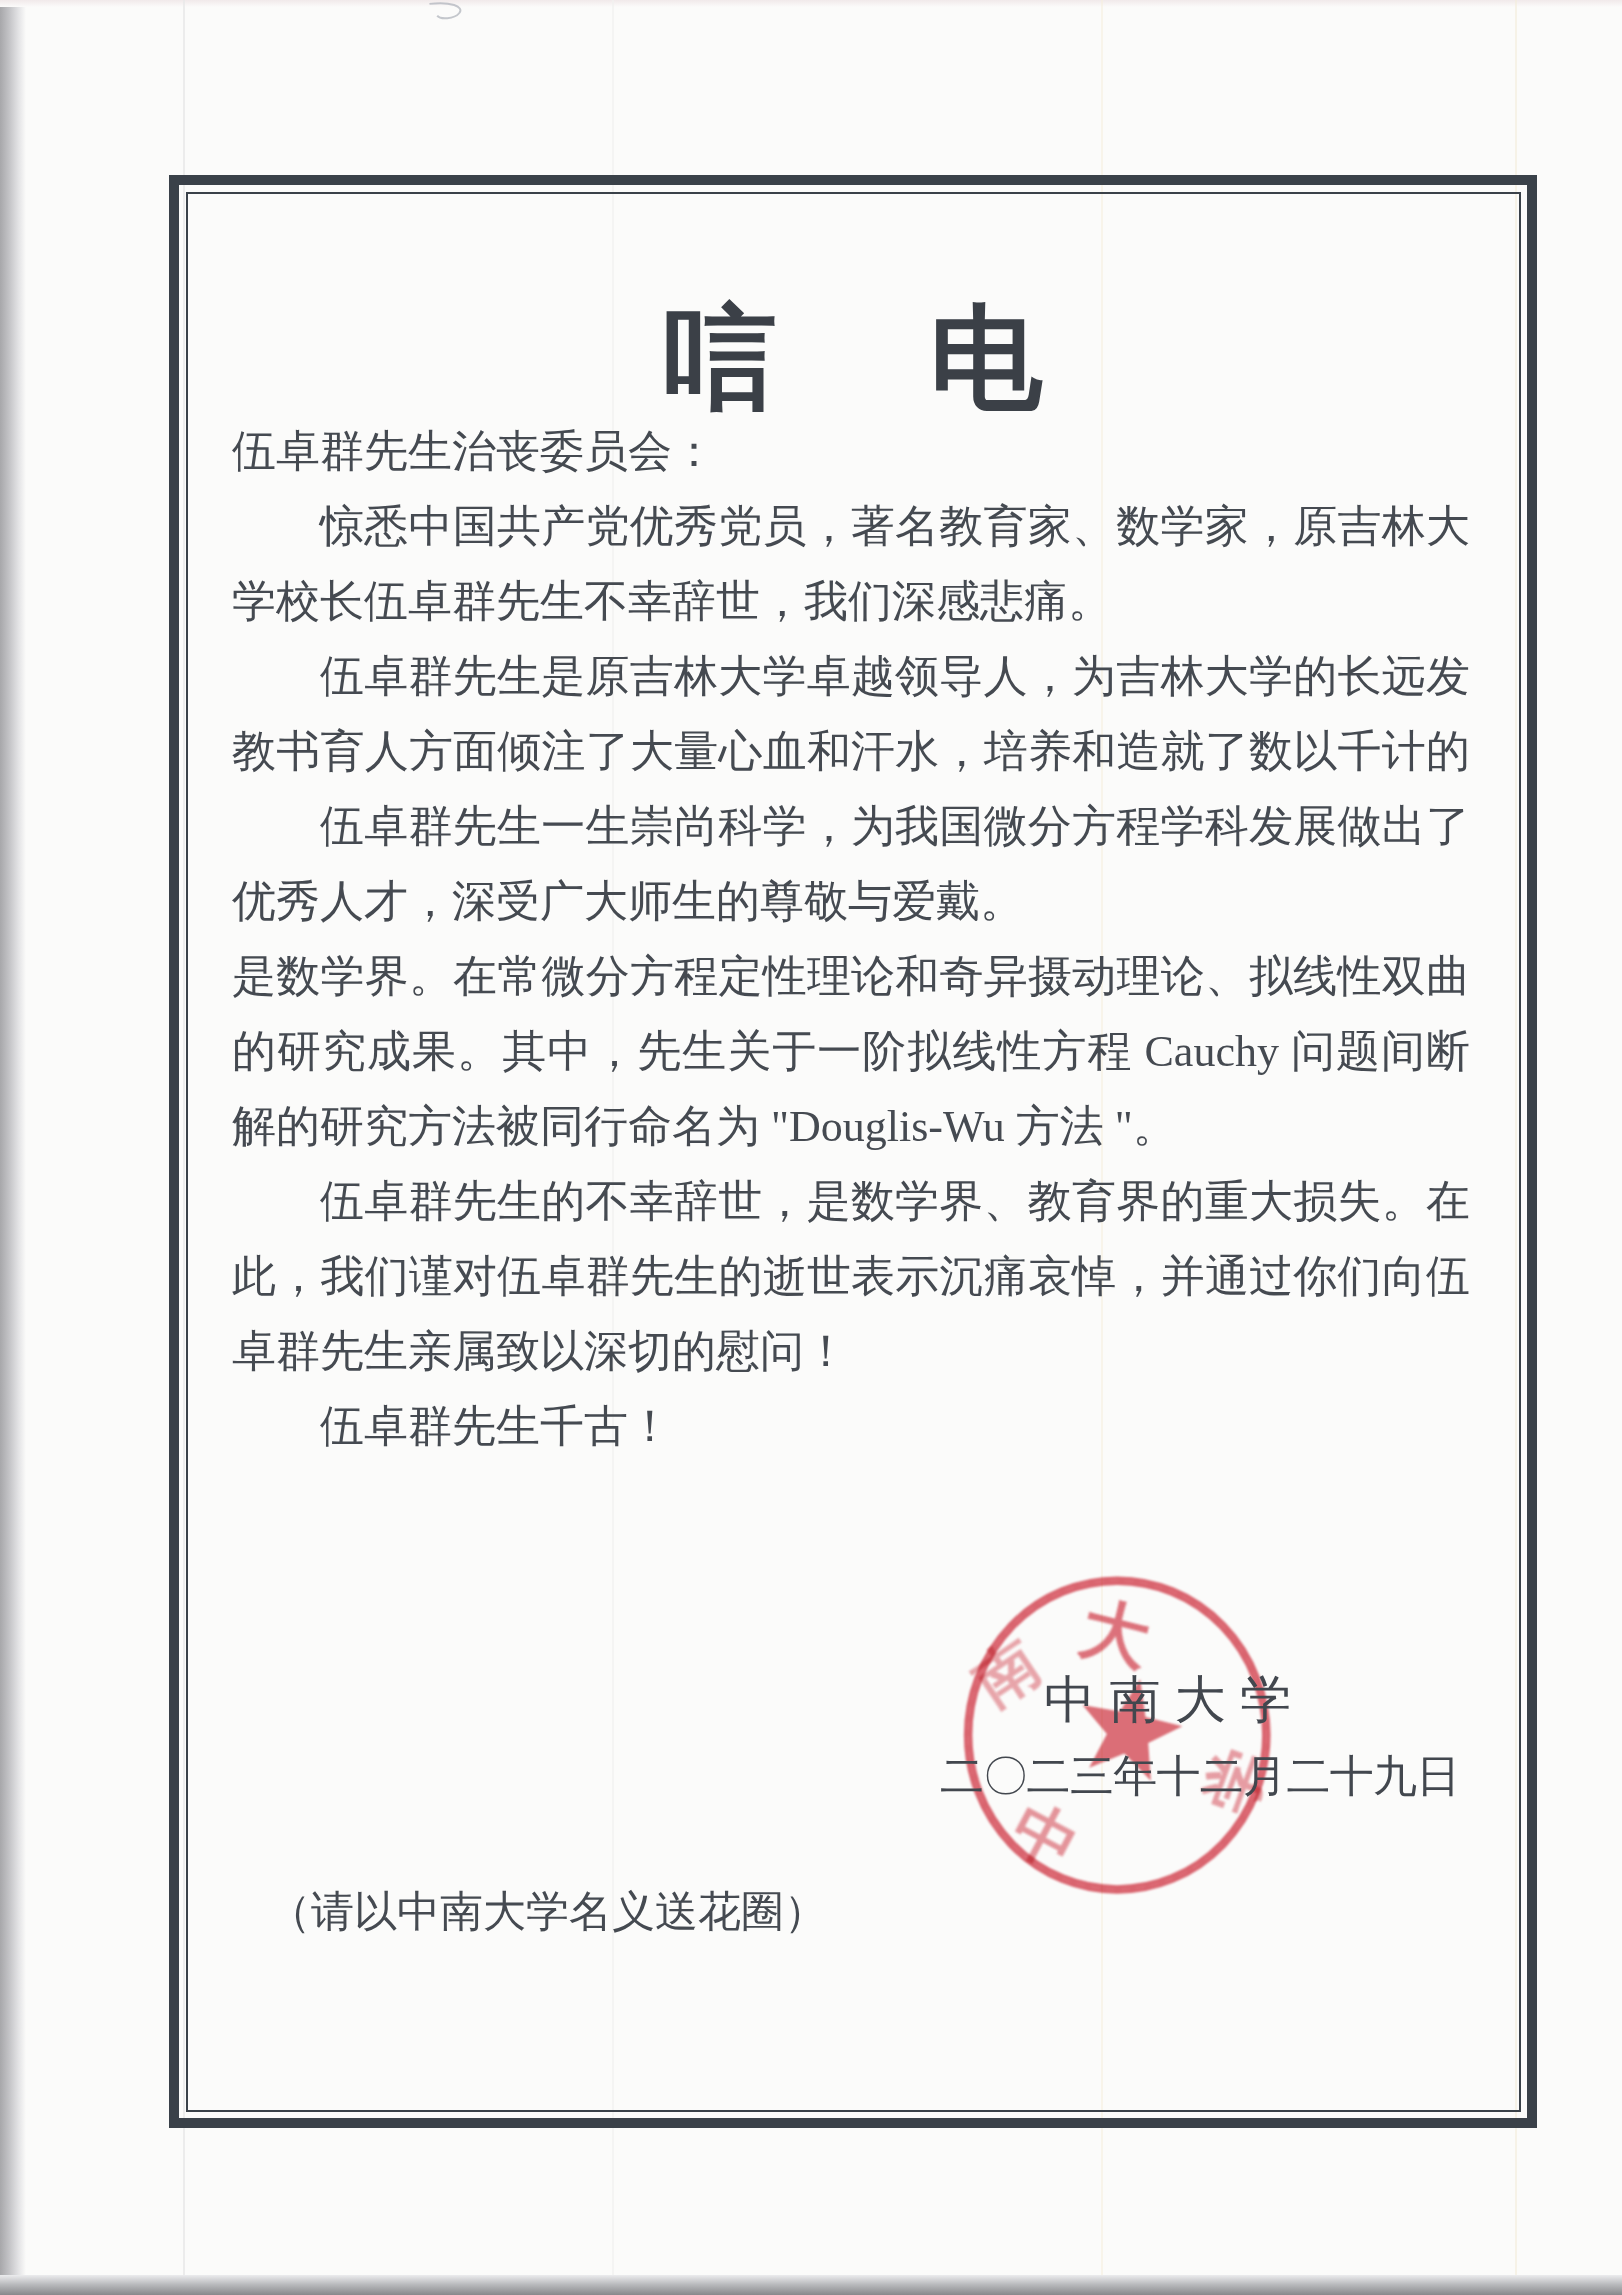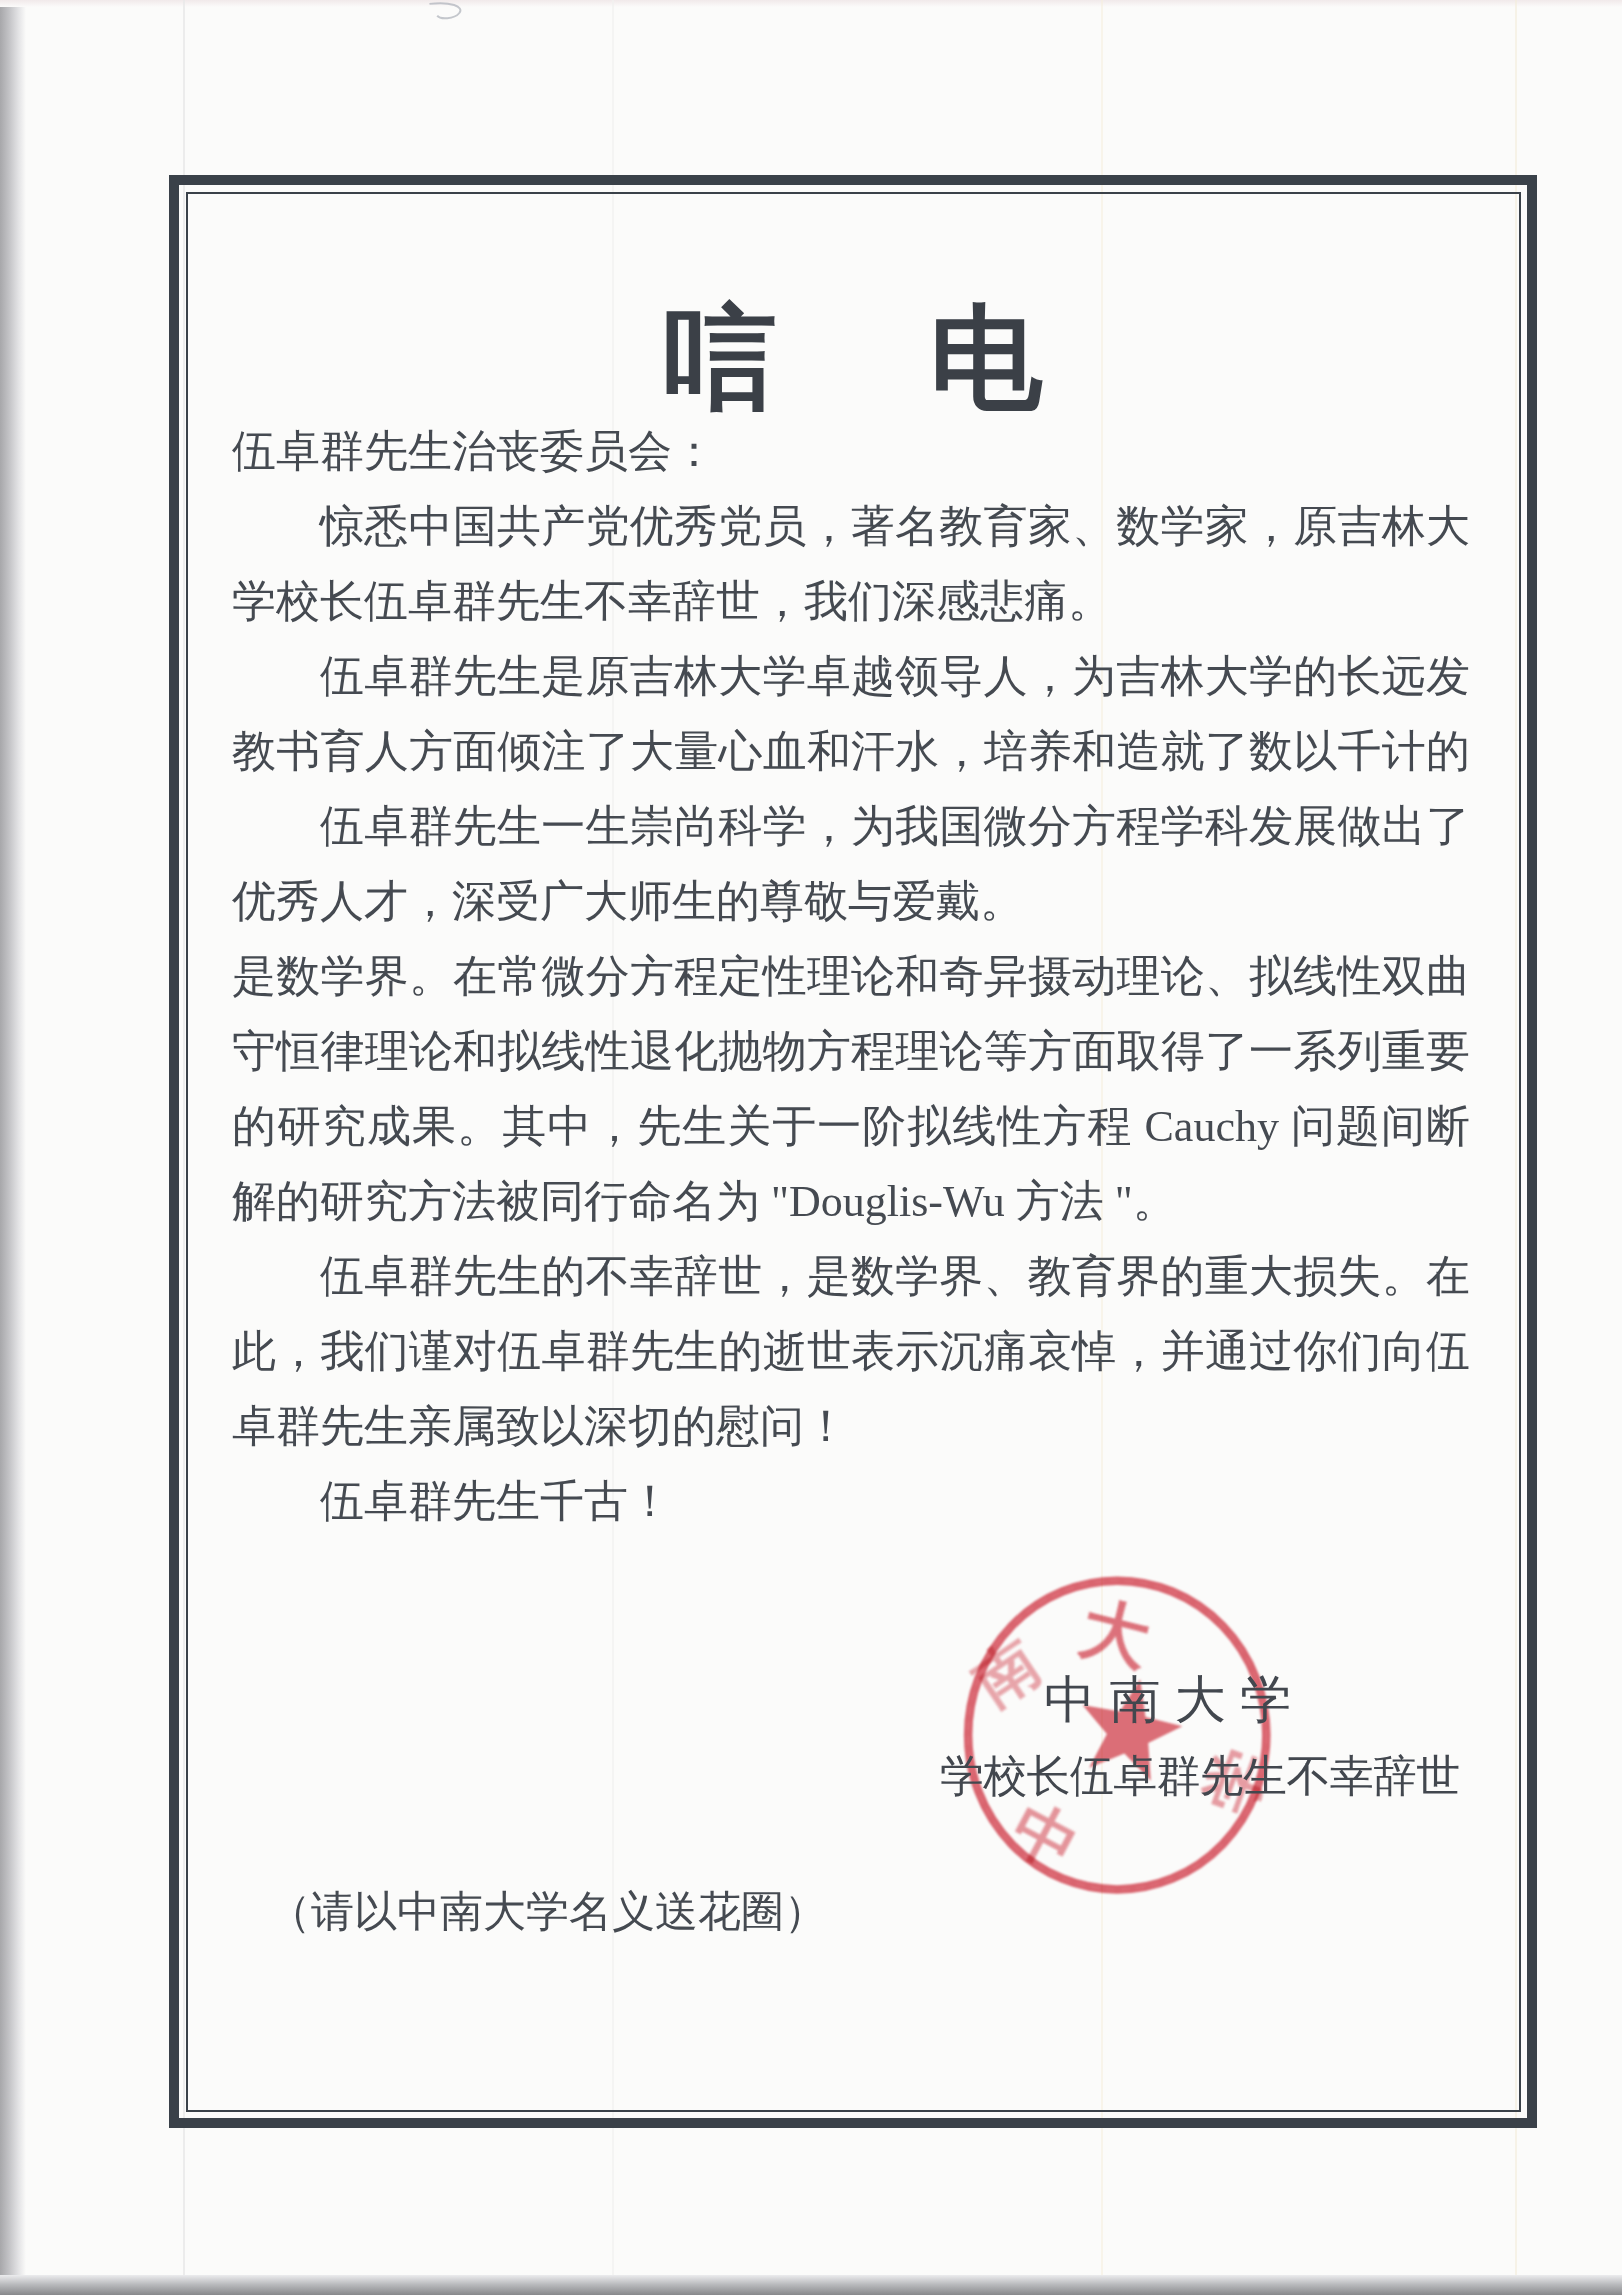--- a/index.html
+++ b/index.html
@@ -116,21 +116,20 @@
 
   <div class="letter-body" id="letter-body">
       <div class="line">伍卓群先生治丧委员会：</div>
       <div class="line indent fill">惊悉中国共产党优秀党员，著名教育家、数学家，原吉林大</div>
       <div class="line">学校长伍卓群先生不幸辞世，我们深感悲痛。</div>
       <div class="line indent fill">伍卓群先生是原吉林大学卓越领导人，为吉林大学的长远发</div>
       <div class="line fill">教书育人方面倾注了大量心血和汗水，培养和造就了数以千计的</div>
       <div class="line indent fill">伍卓群先生一生崇尚科学，为我国微分方程学科发展做出了</div>
       <div class="line">优秀人才，深受广大师生的尊敬与爱戴。</div>
       <div class="line fill">是数学界。在常微分方程定性理论和奇异摄动理论、拟线性双曲</div>
-      <div class="line fill">守恒律理论和拟线性退化抛物方程理论等方面取得了一系列重要</div>
       <div class="line fill">的研究成果。其中，先生关于一阶拟线性方程 Cauchy 问题间断</div>
       <div class="line">解的研究方法被同行命名为 "Douglis-Wu 方法 "。</div>
       <div class="line indent fill">伍卓群先生的不幸辞世，是数学界、教育界的重大损失。在</div>
       <div class="line fill">此，我们谨对伍卓群先生的逝世表示沉痛哀悼，并通过你们向伍</div>
       <div class="line">卓群先生亲属致以深切的慰问！</div>
       <div class="line indent">伍卓群先生千古！</div>
     </div>
 
   <svg class="stamp" viewBox="0 0 500 510">
     <ellipse cx="245" cy="252" rx="228" ry="236" fill="none" stroke="#d8505c" stroke-width="13" opacity="0.88"></ellipse>
@@ -138,19 +137,19 @@
     <g transform="translate(263,247) rotate(12)">
       <polygon points="0,-82 20,-27.5 78,-25.3 32.3,10.5 48.2,66.3 0,34 -48.2,66.3 -32.3,10.5 -78,-25.3 -20,-27.5" fill="#d8505c" opacity="0.82"></polygon>
     </g>
   </svg>
   <span class="stamp-char c-top">大</span>
   <span class="stamp-char c-right">学</span>
   <span class="stamp-char c-bottomleft">中</span>
   <span class="stamp-char c-left">南</span>
 
   <div class="sig-univ">中南大学</div>
-  <div class="sig-date">学校长伍卓群先生不幸辞世</div>
+  <div class="sig-date">二〇二三年十二月二十九日</div>
 
   <div class="note">（请以中南大学名义送花圈）</div>
 
   <div class="scan-bottom"></div>
 </div>
 
 
 </body></html>

